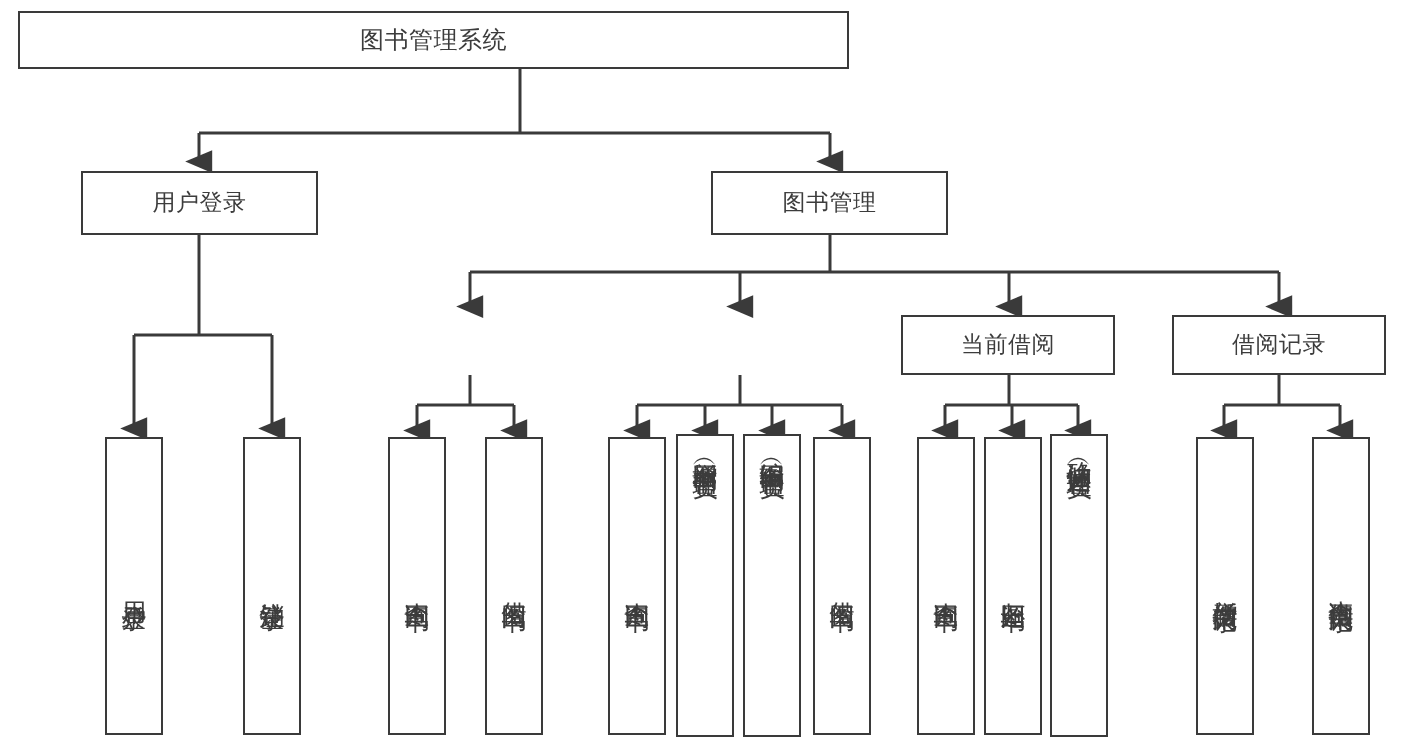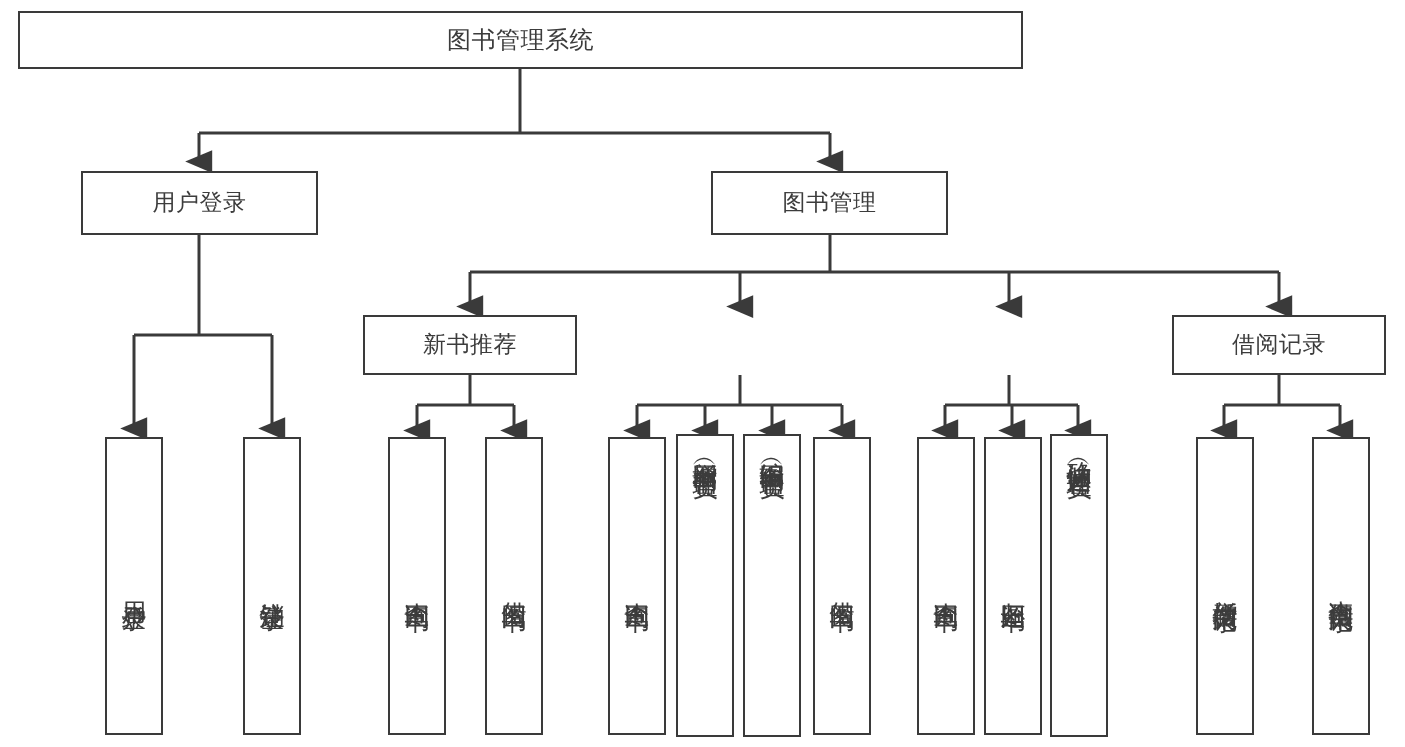--- a/index.html
+++ b/index.html
@@ -127,37 +127,37 @@
       <path d="M1078,405 L1078,430" marker-end="url(#arrow)"></path>
 
       <path d="M1279,375 L1279,405"></path>
       <path d="M1224,405 L1340,405"></path>
       <path d="M1224,405 L1224,430" marker-end="url(#arrow)"></path>
       <path d="M1340,405 L1340,430" marker-end="url(#arrow)"></path>
 
     </g>
   </svg>
 
-  <div class="node horiz root" style="left:18px; top:11px; width:1005px; height:58px;">
+  <div class="node horiz root" style="left:18px; top:11px; width:831px; height:58px;">
     <span class="label">图书管理系统</span>
   </div>
 
   <div class="node horiz" style="left:81px; top:171px; width:237px; height:64px;">
     <span class="label">用户登录</span>
   </div>
 
   <div class="node horiz" style="left:711px; top:171px; width:237px; height:64px;">
     <span class="label">图书管理</span>
   </div>
 
-  <div class="node horiz" style="left:363px; top:315px; width:214px; height:60px;">
-    <span class="label">新书推荐</span>
-  </div>
-
-
+
+
+  <div class="node horiz" style="left:901px; top:315px; width:214px; height:60px;">
+    <span class="label">当前借阅</span>
+  </div>
 
   <div class="node horiz" style="left:1172px; top:315px; width:214px; height:60px;justify-content:center;">
     <span class="label">借阅记录</span>
   </div>
 
   <div class="node vert center" style="left:105px; top:437px; width:58px; height:298px;">
     <span class="label">用户登录</span>
   </div>
 
   <div class="node vert center" style="left:243px; top:437px; width:58px; height:298px;">

